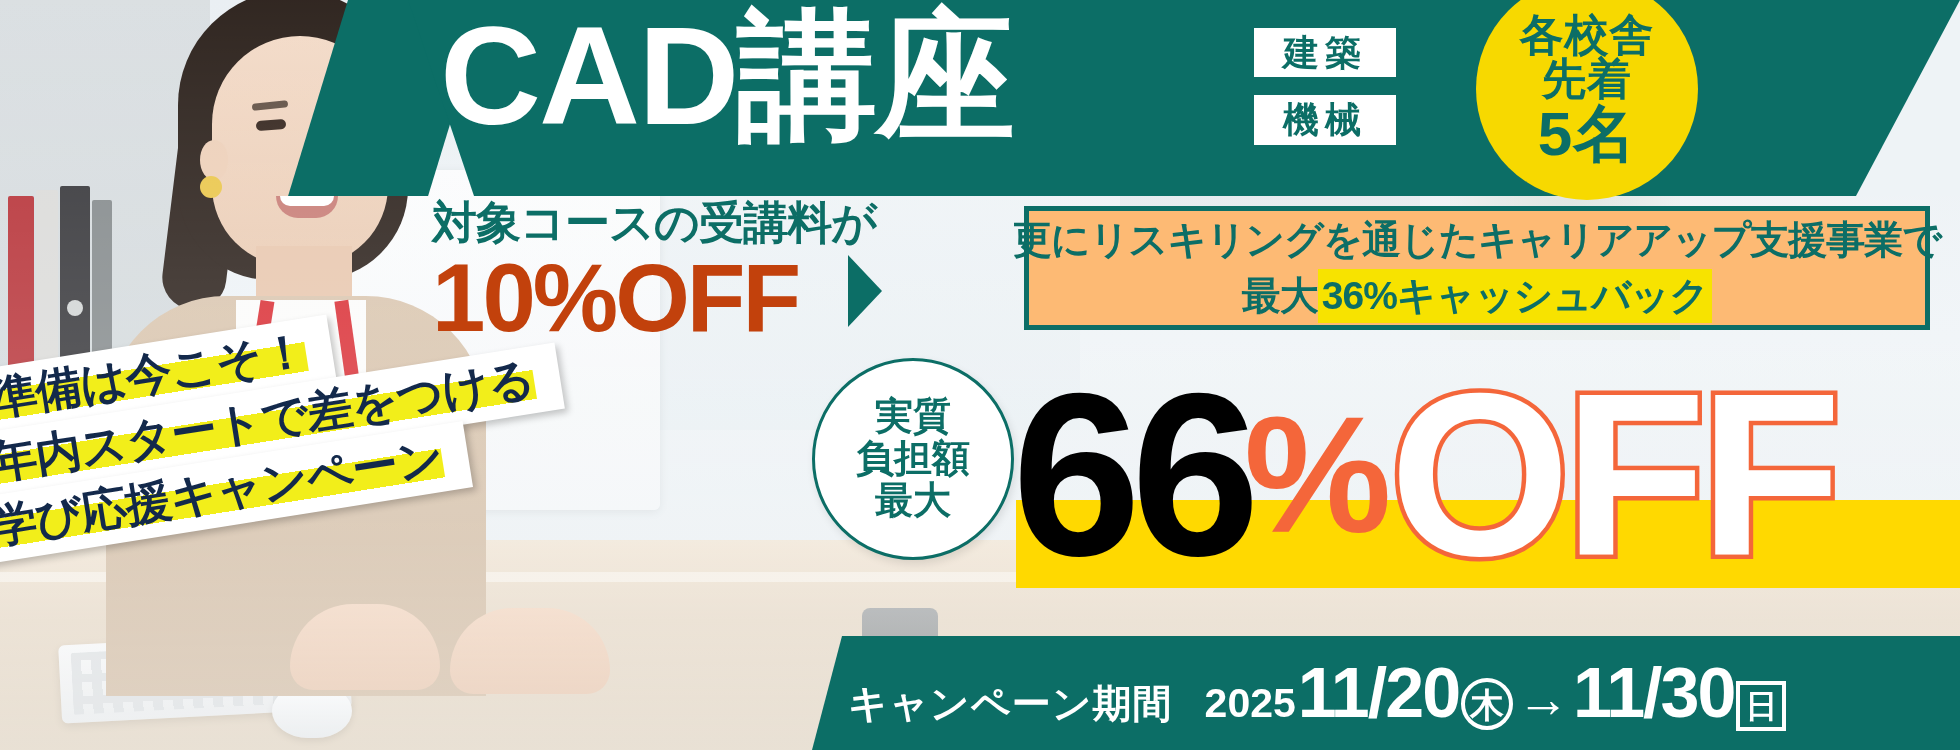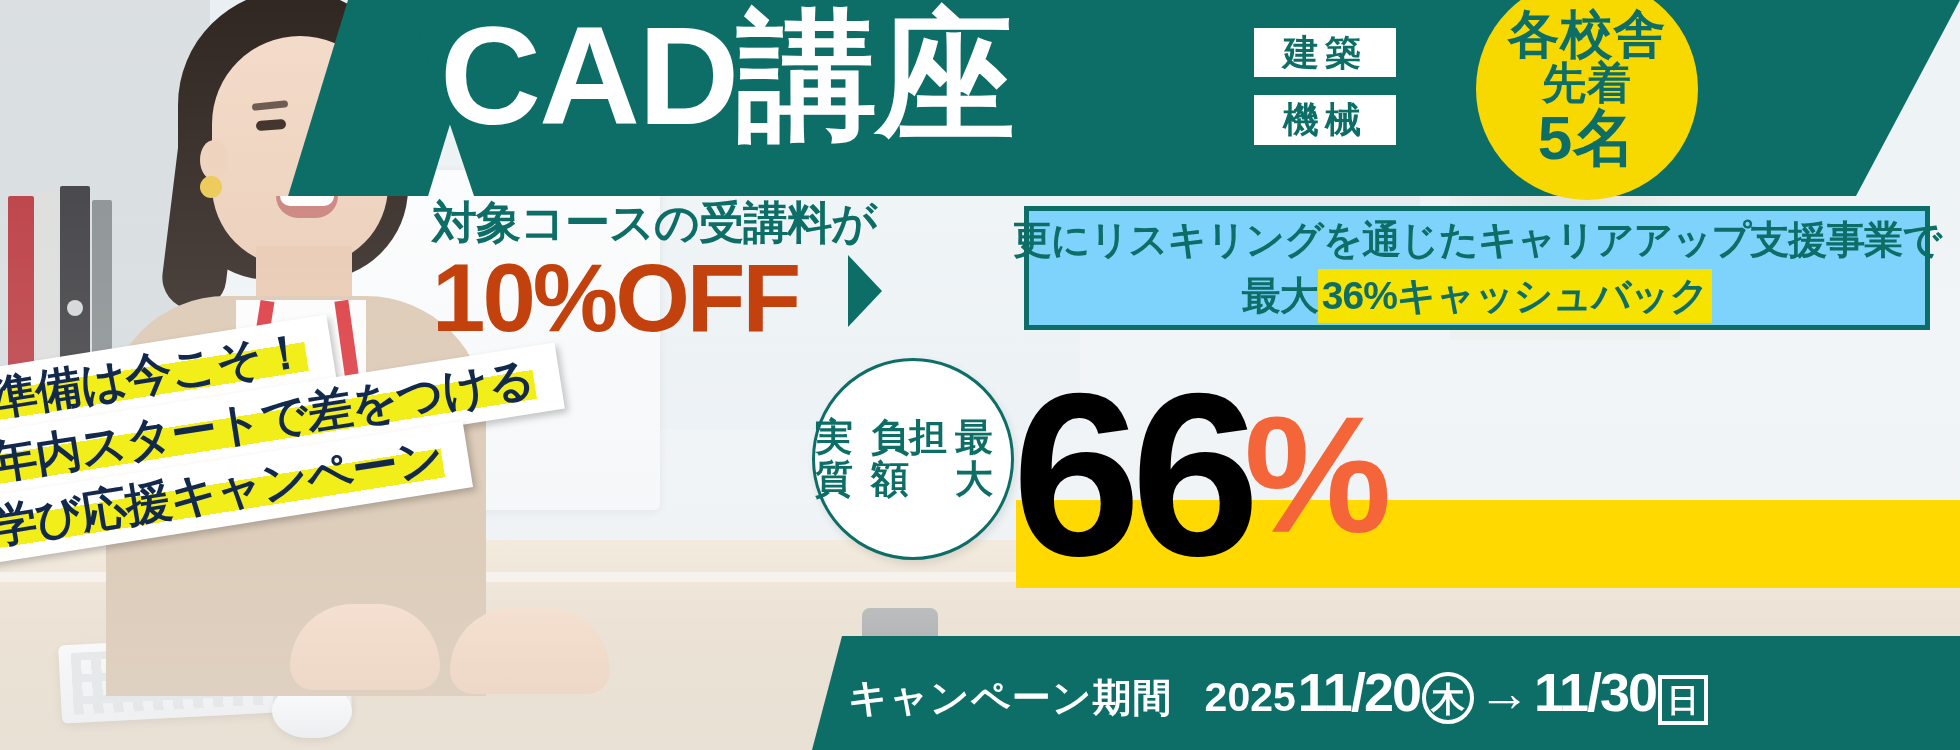--- a/index.html
+++ b/index.html
@@ -178,21 +178,21 @@
     padding:4px 12px;letter-spacing:6px;line-height:1.15;
     text-align:center;min-width:118px;
   }
 
   .seats-circle{
     position:absolute;left:1476px;top:-22px;width:222px;height:222px;
     background:#f7d900;border-radius:50%;
     display:flex;flex-direction:column;align-items:center;justify-content:center;
     color:#0c6e66;font-weight:bold;line-height:1.02;
   }
-  .seats-circle .l1{font-size:52px;letter-spacing:1px;}
+  .seats-circle .l1{font-size:44px;letter-spacing:1px;}
   .seats-circle .l2{font-size:44px;letter-spacing:1px;}
   .seats-circle .l3{font-size:62px;letter-spacing:1px;}
 
   
   .discount-block{position:absolute;left:432px;top:198px;width:420px;}
   .discount-lead{
     font-size:45px;font-weight:bold;color:#0c6e66;letter-spacing:-1px;
     line-height:1.1;white-space:nowrap;
   }
   .discount-big{
@@ -203,40 +203,40 @@
     position:absolute;left:848px;top:255px;
     width:0;height:0;
     border-top:36px solid transparent;
     border-bottom:36px solid transparent;
     border-left:34px solid #0c6e66;
   }
 
   
   .reskill-box{
     position:absolute;left:1024px;top:206px;width:906px;height:124px;
-    background:#7dd3fc;border:5px solid #0c6e66;
+    background:#fdba74;border:5px solid #0c6e66;
     display:flex;flex-direction:column;align-items:center;justify-content:center;
     gap:2px;box-sizing:border-box;
   }
   .reskill-l1{
     font-size:39px;font-weight:bold;color:#0c6e66;white-space:nowrap;letter-spacing:-1px;
   }
   .reskill-l2{
     font-size:39px;font-weight:bold;color:#0c6e66;white-space:nowrap;letter-spacing:-1px;
     display:flex;align-items:center;
   }
   .hl-yellow{
     background:#f7e300;padding:0 4px;display:inline-block;
   }
 
   
   .net-circle{
     position:absolute;left:812px;top:358px;width:196px;height:196px;
     background:#ffffff;border:3px solid #0c6e66;border-radius:50%;
-    display:flex;flex-direction:row;align-items:center;justify-content:center;
+    display:flex;flex-direction:column;align-items:center;justify-content:center;
     color:#0c6e66;font-weight:bold;line-height:1.1;
     box-shadow:2px 4px 8px rgba(0,0,0,.10);
   }
   .net-circle div{font-size:38px;letter-spacing:0px;}
 
   
   .off-yellow-band{
     position:absolute;left:1016px;top:500px;width:944px;height:88px;
     background:#ffd900;
   }
@@ -263,21 +263,21 @@
   
   .date-bar{
     position:absolute;left:812px;top:636px;width:1148px;height:114px;
     background:#0c6e66;
     clip-path:polygon(30px 0,100% 0,100% 100%,0 100%);
     display:flex;align-items:center;
   }
   .date-inner{display:flex;align-items:baseline;color:#ffffff;padding-left:36px;white-space:nowrap;}
   .date-label{font-size:39px;font-weight:bold;letter-spacing:1px;}
   .date-year{font-size:41px;font-weight:bold;margin-left:32px;}
-  .date-main{font-size:54px;font-weight:bold;letter-spacing:-2px;margin-left:2px;}
+  .date-main{font-size:70px;font-weight:bold;letter-spacing:-2px;margin-left:2px;}
   .dow{
     display:inline-block;border:4px solid #ffffff;border-radius:50%;
     width:52px;height:52px;line-height:46px;text-align:center;
     font-size:34px;font-weight:bold;vertical-align:6px;margin:0 2px;
     box-sizing:border-box;
   }
   .dow-sq{
     display:inline-block;border:4px solid #ffffff;
     width:50px;height:50px;line-height:42px;text-align:center;
     font-size:32px;font-weight:bold;vertical-align:6px;margin:0 2px;
@@ -386,20 +386,21 @@
   <div class="net-circle">
     <div>実質</div>
     <div>負担額</div>
     <div>最大</div>
   </div>
 
   <div class="off-yellow-band"></div>
   <div class="off-wrap">
     <span class="off-num">66</span>
     <span class="off-pct">%</span>
+    <span class="off-word">OFF</span>
   </div>
 
   <div class="date-bar">
     <div class="date-inner">
       <span class="date-label">キャンペーン期間</span>
       <span class="date-year">2025</span>
       <span class="date-main">11/20</span>
       <span class="dow">木</span>
       <span class="arrow-to">→</span>
       <span class="date-main">11/30</span>

